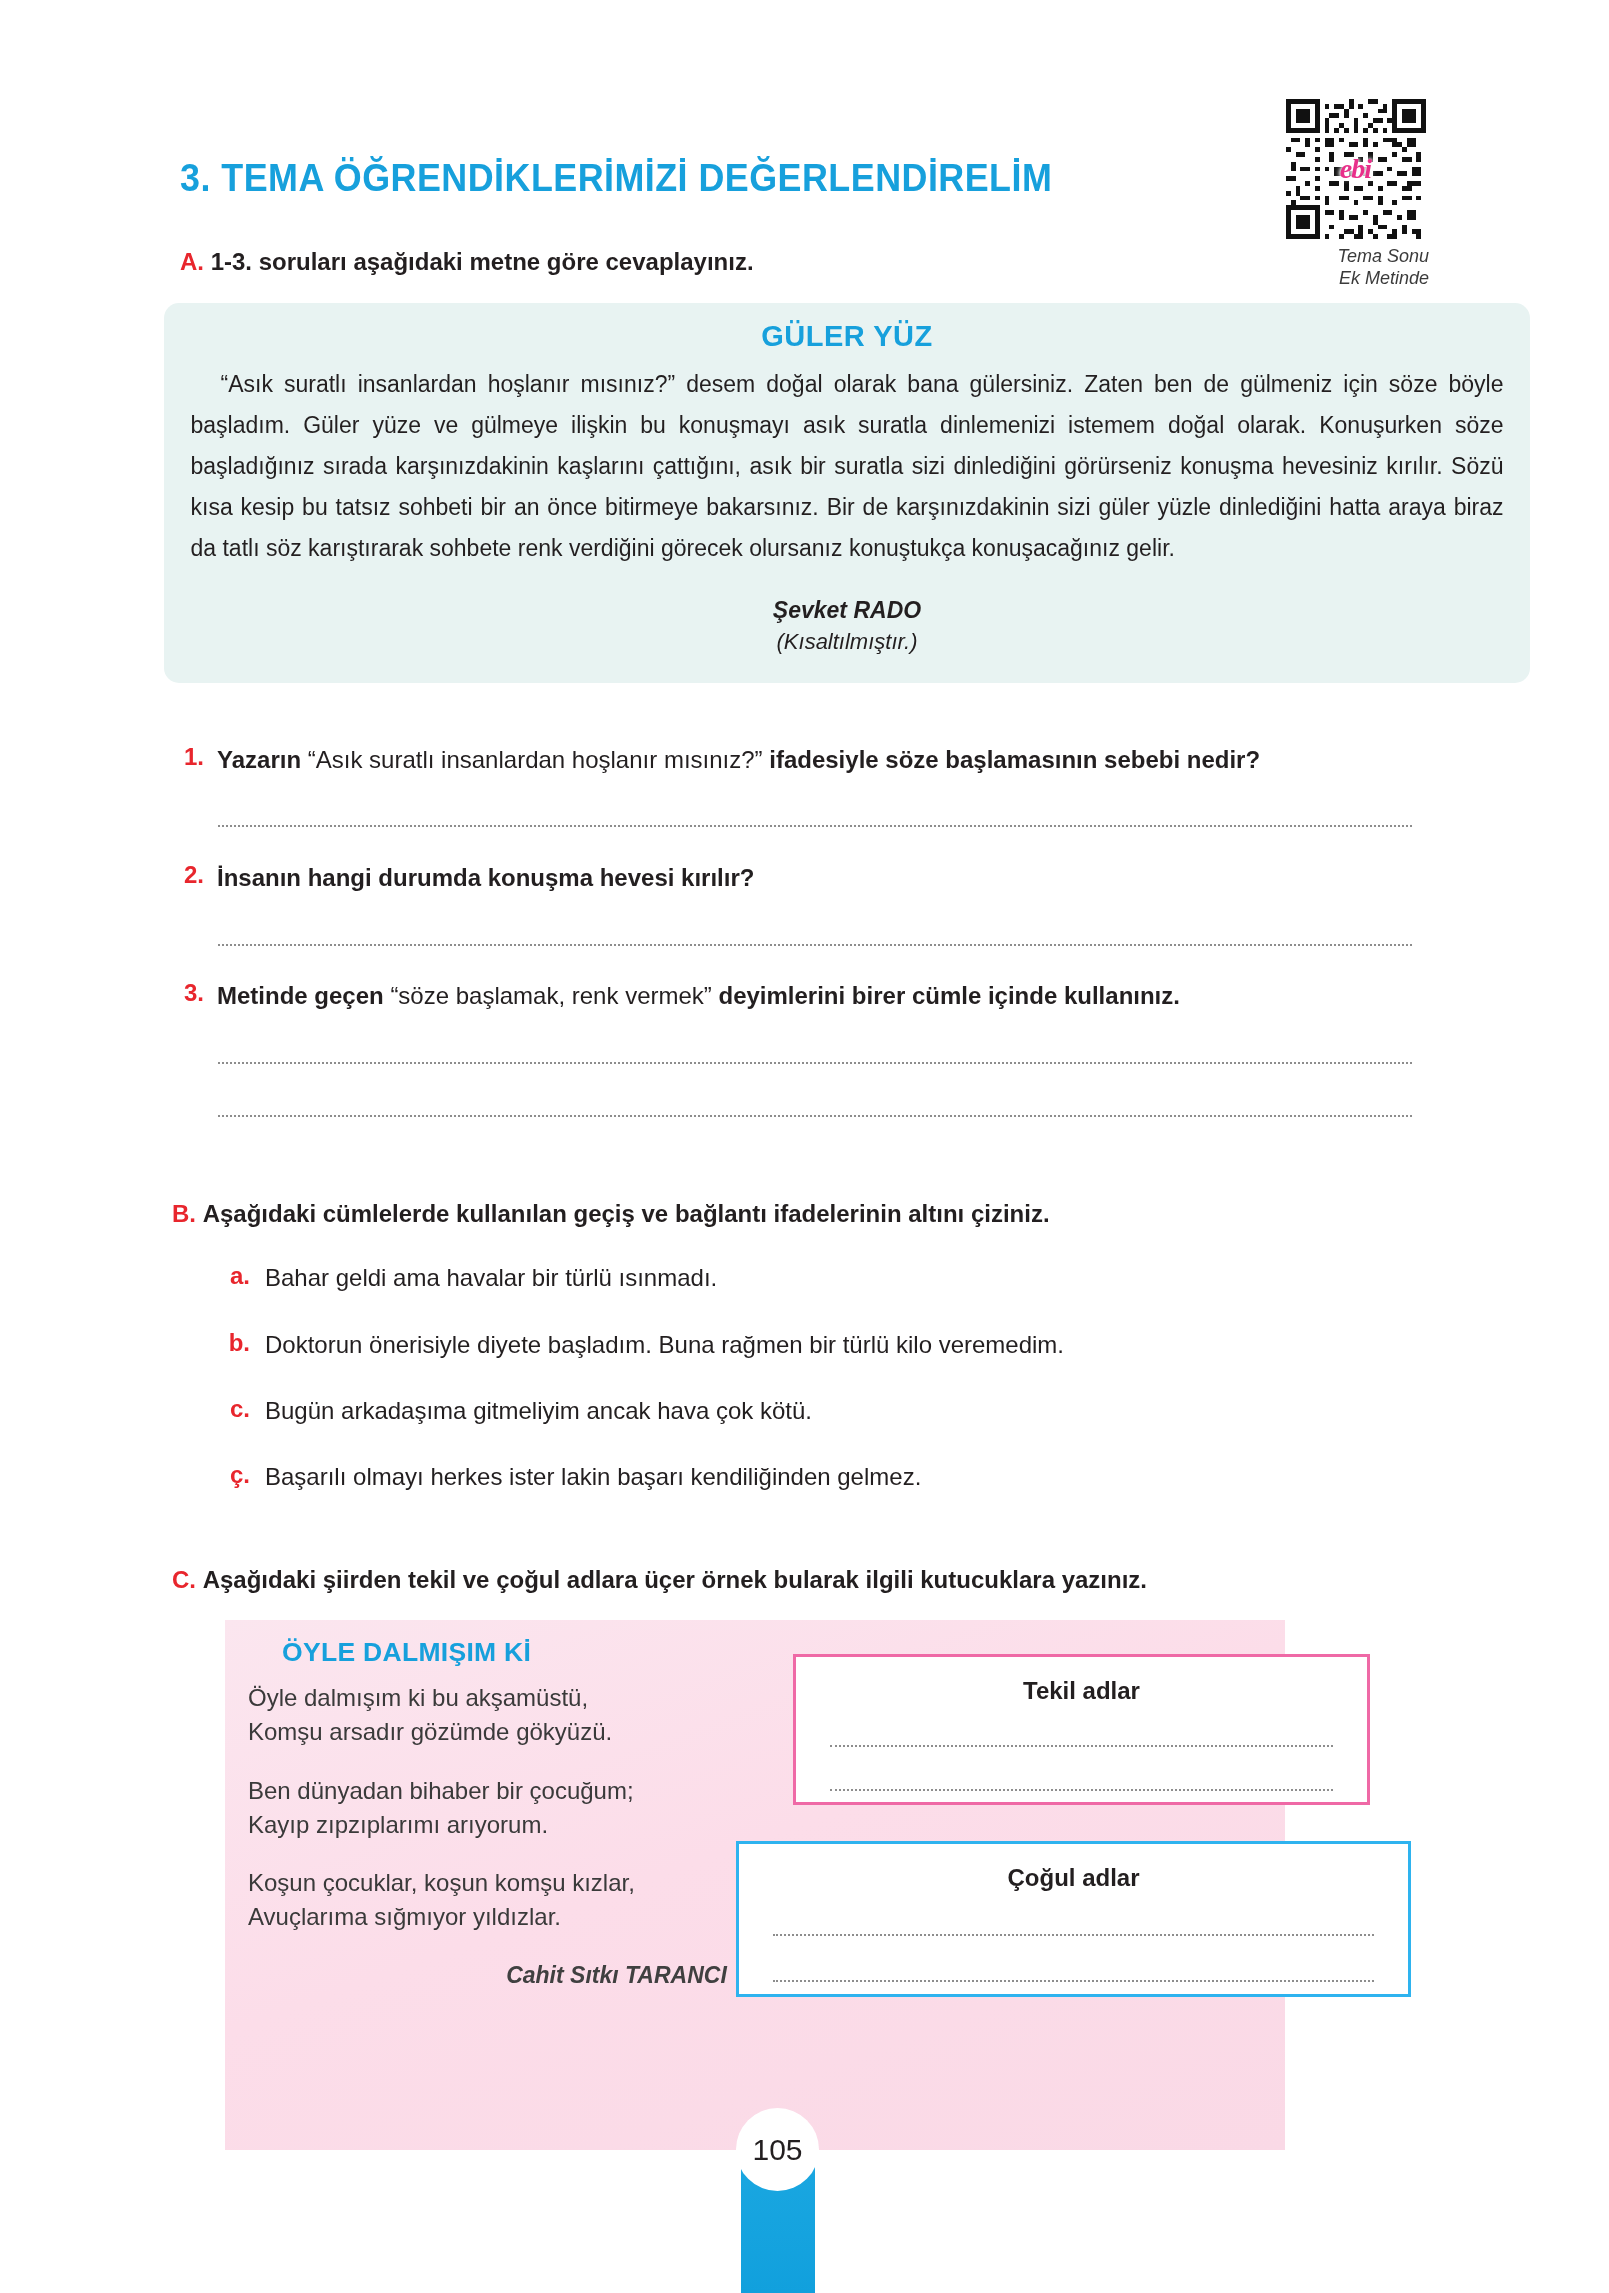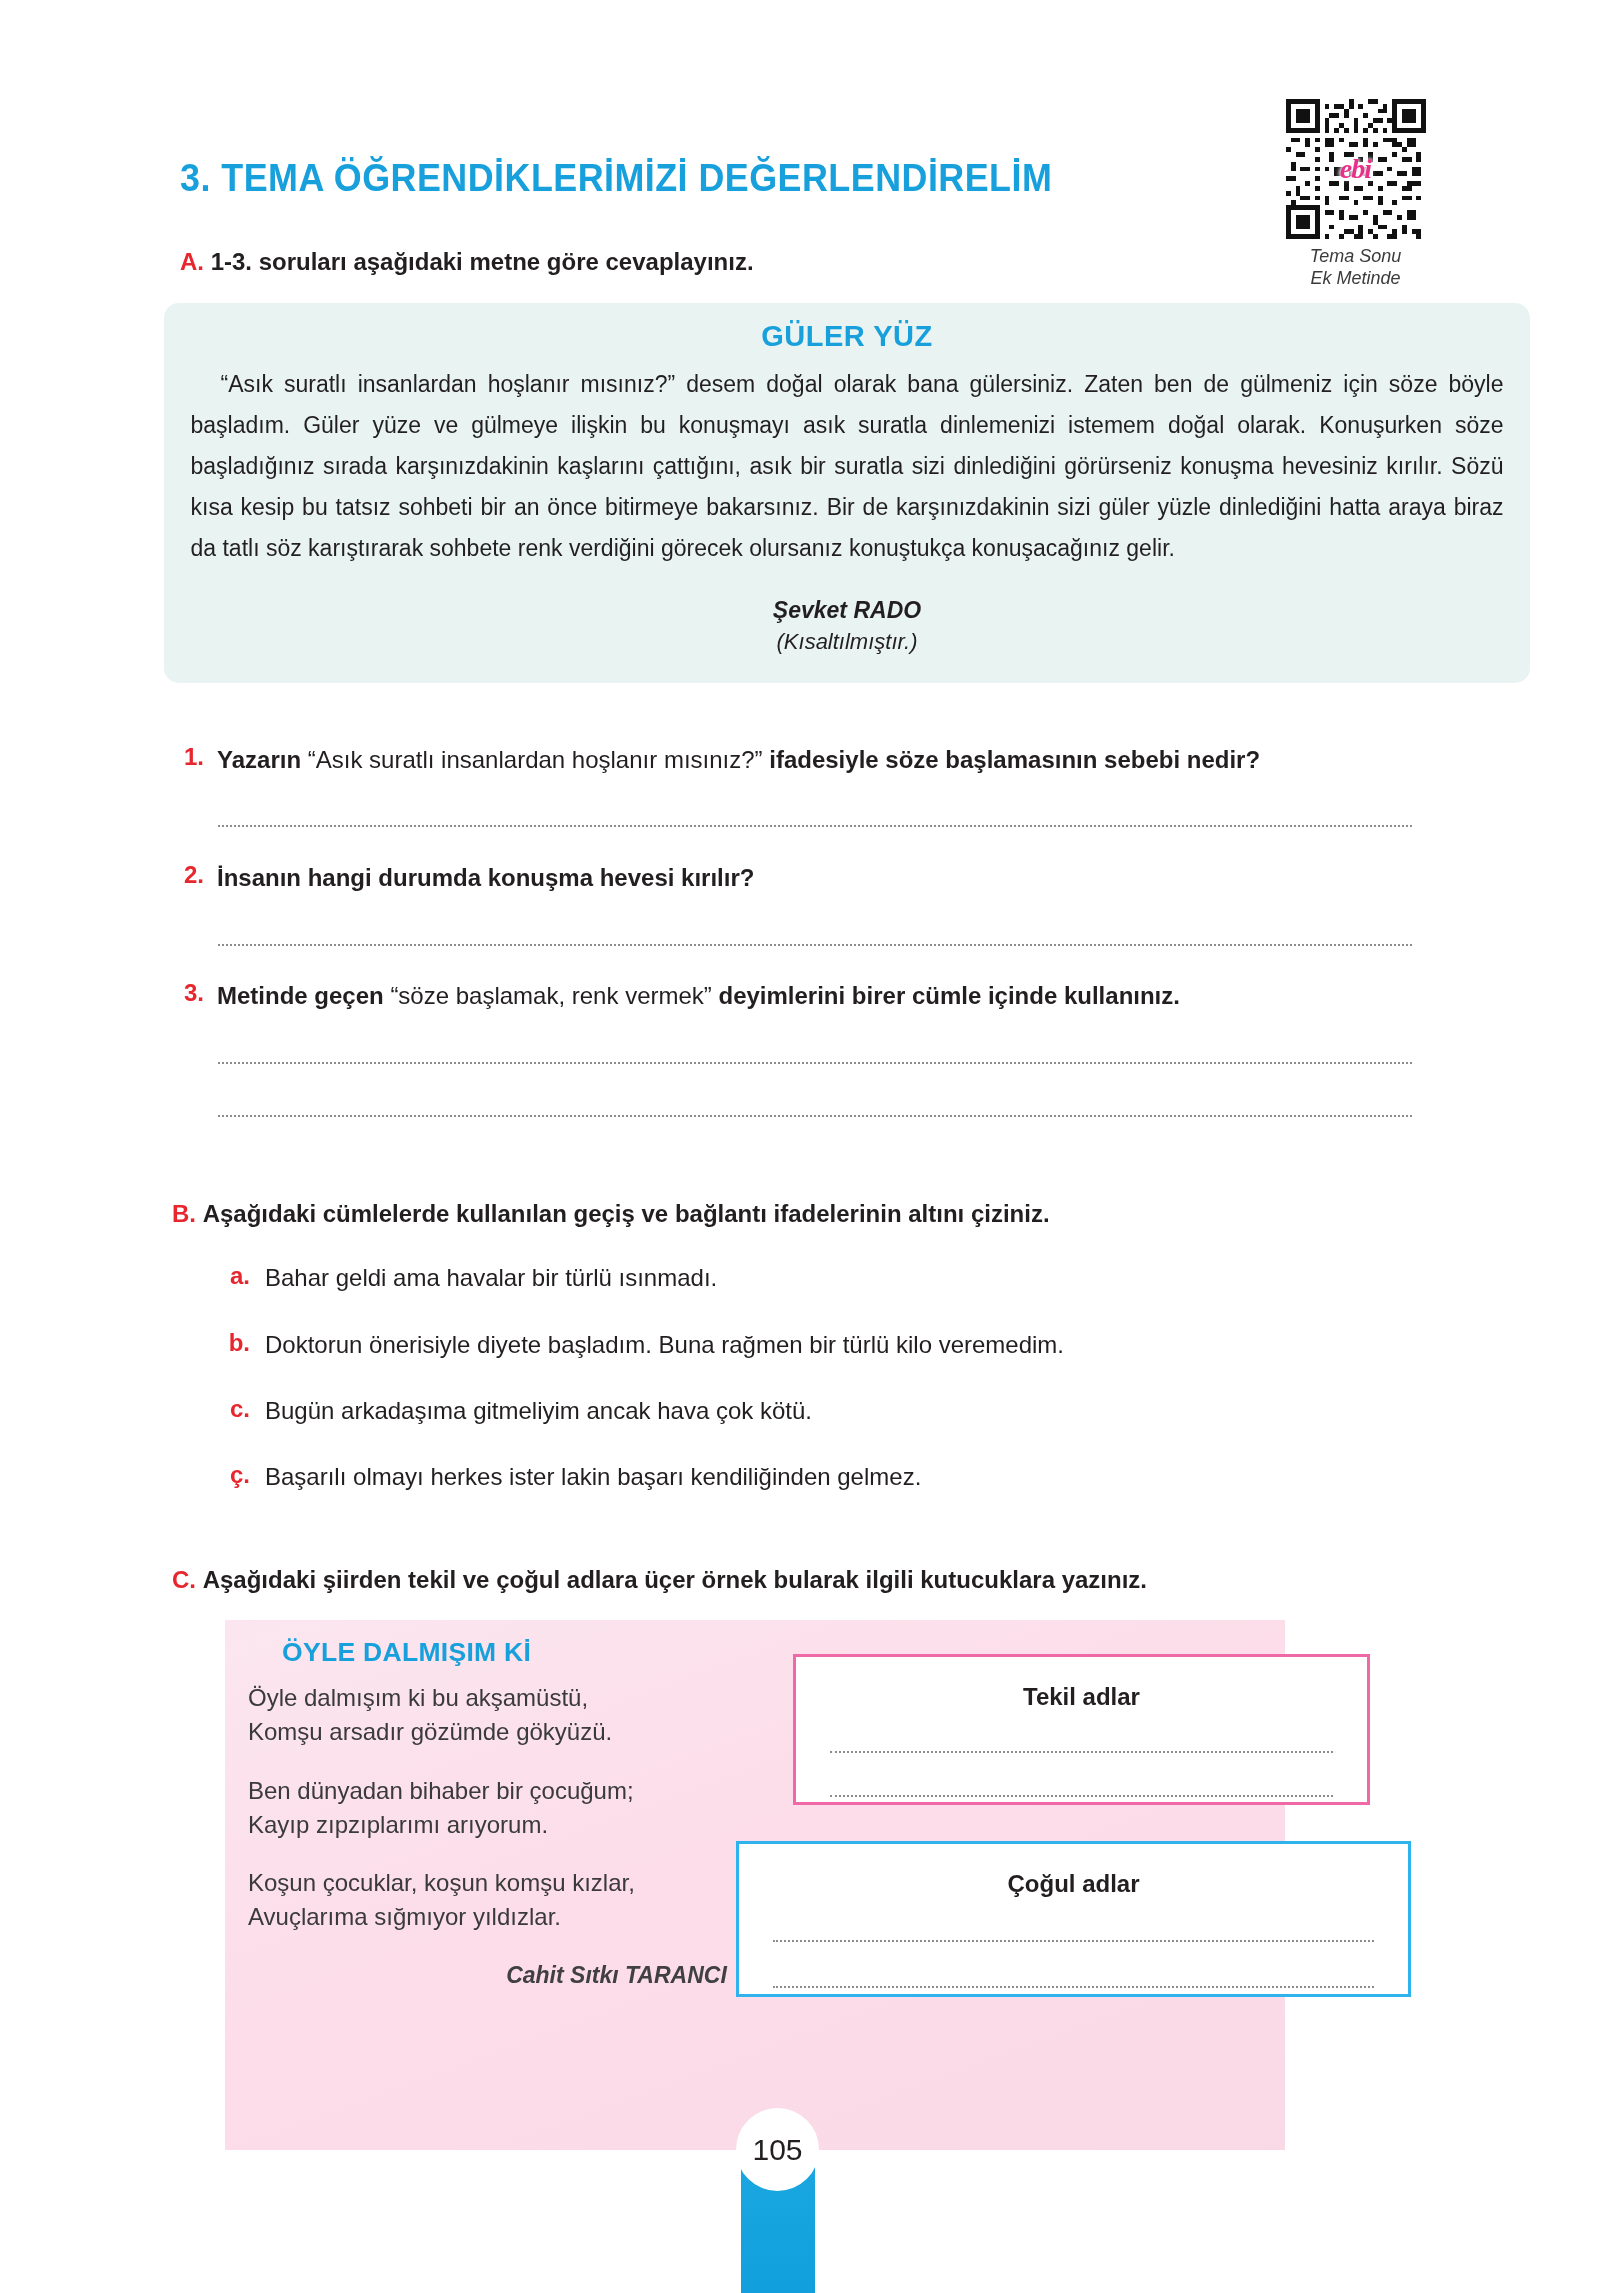--- a/index.html
+++ b/index.html
@@ -18,21 +18,21 @@
     position:absolute;left:180px;top:156px;
     font-size:39px;font-weight:bold;
     letter-spacing:0.5px;
     color:#17a0dc;
     font-stretch:condensed;
     transform:scaleX(.92);transform-origin:left center;
     white-space:nowrap;
   }
 
   
-  .qrwrap{position:absolute;left:1282px;top:99px;width:147px;text-align:center;}
+  .qrwrap{position:absolute;left:1282px;top:99px;width:147px;text-align:right;}
   .qr{
     width:140px;height:140px;display:block;margin:0 auto;
     background:#ffffff;position:relative;
   }
   .qr svg{display:block;}
   .qr .ebi{
     position:absolute;left:50%;top:50%;transform:translate(-50%,-50%);
     font-family:"Liberation Serif","DejaVu Serif",serif;
     font-style:italic;font-weight:bold;font-size:28px;
     color:#e8308a;letter-spacing:-0.9px;
@@ -105,21 +105,21 @@
   }
   .poem .poet{
     text-align:right;font-style:italic;font-weight:bold;font-size:23px;
     color:#404040;margin-top:28px;padding-right:13.2px;
   }
 
   
   .abox{position:absolute;background:#ffffff;box-sizing:border-box;}
   .abox .hd{
     text-align:center;font-weight:bold;font-size:24px;color:#231f20;
-    padding-top:26px;
+    padding-top:20px;
   }
   .abox .ln{
     border-bottom:2.8px dotted #8d8d8d;height:0;
     margin:0 34px;
   }
   #tekil{left:793px;top:1654px;width:577px;height:151px;border:3.8px solid #ef69a6;}
   #cogul{left:736px;top:1841px;width:675px;height:156px;border:3.8px solid #2eb3ef;}
 
   
   .pagetab{

